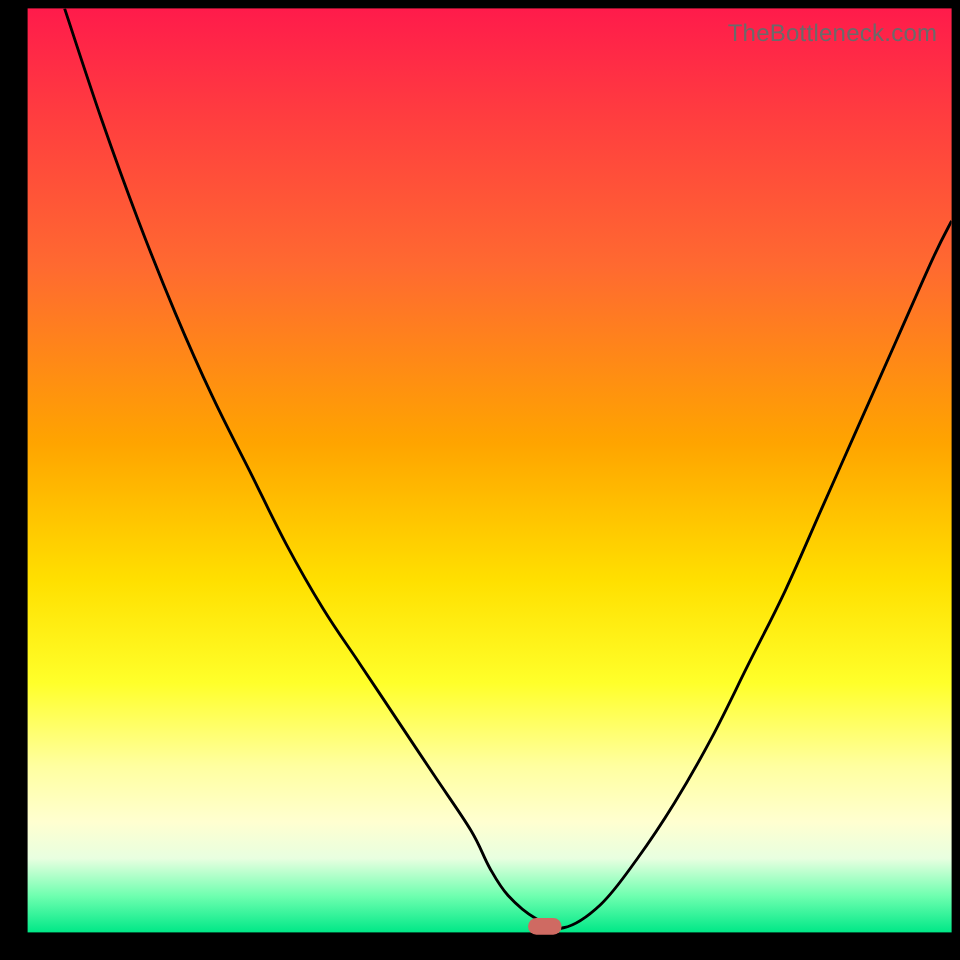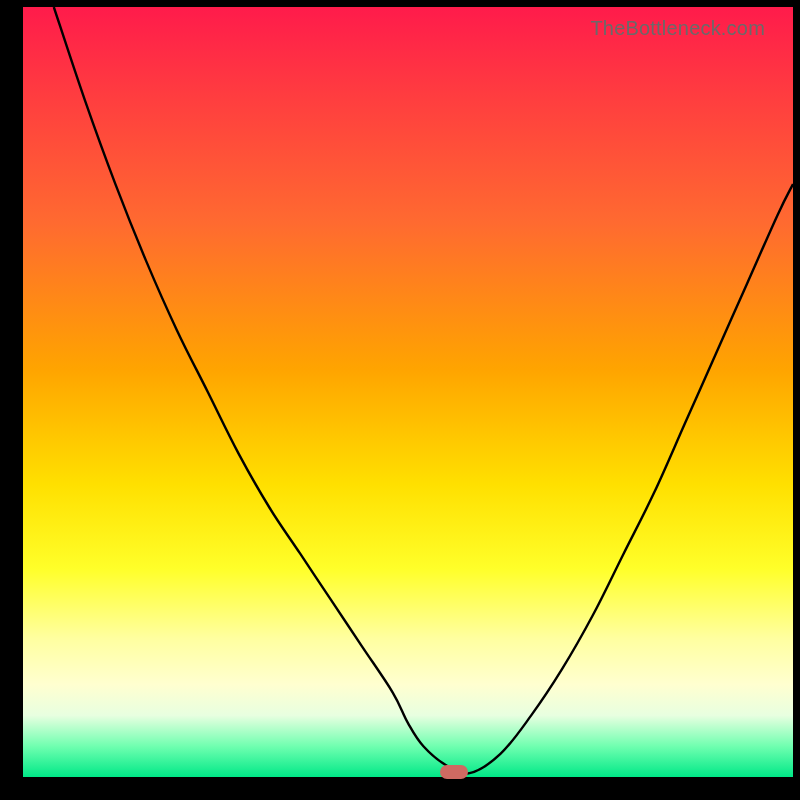--- a/index.html
+++ b/index.html
@@ -34,21 +34,21 @@
       #ffffa0 82%,
       #ffffd0 88%,
       #e8ffe0 92%,
       #70ffb0 96%,
       #00e887 100%
     );
   }
   .watermark {
     position: absolute;
     top: 10px;
-    right: 28px;
+    right: 12px;
     font-size: 20px;
     font-weight: 400;
     color: #6a6a6a;
     letter-spacing: 0.2px;
     user-select: none;
   }
   svg.curve {
     position: absolute;
     left: 0;
     top: 0;

